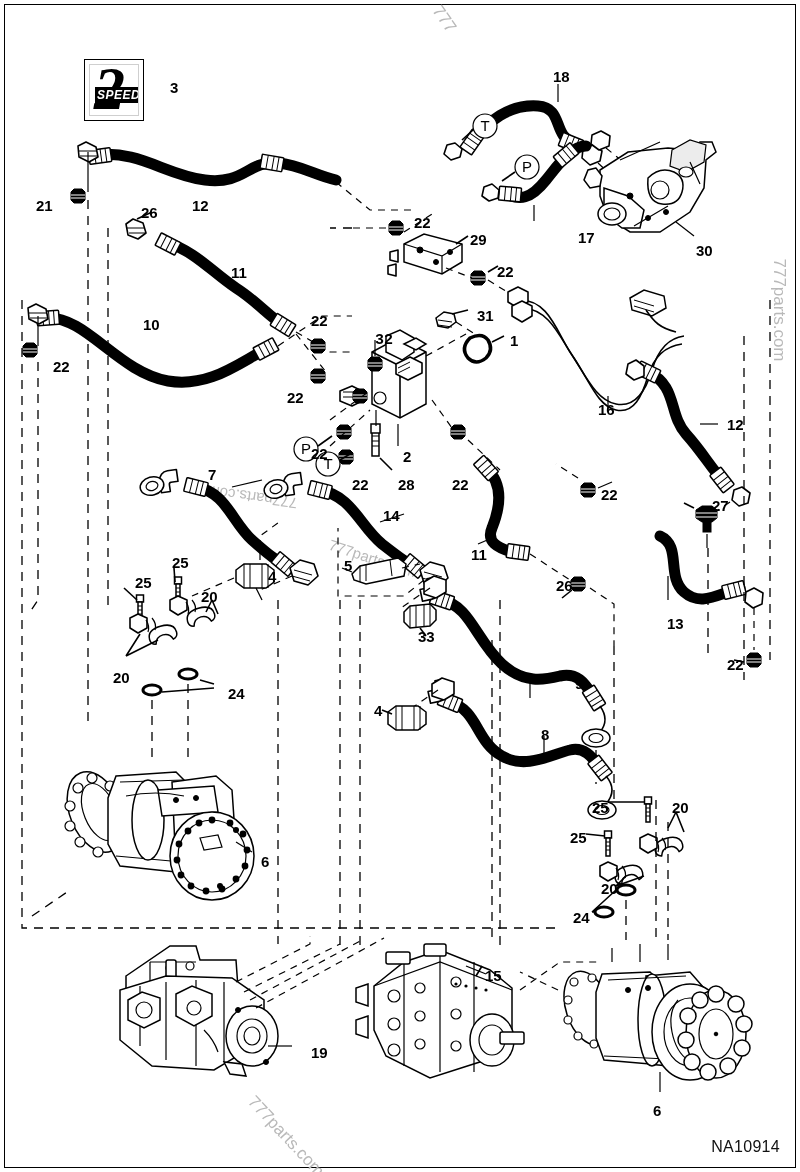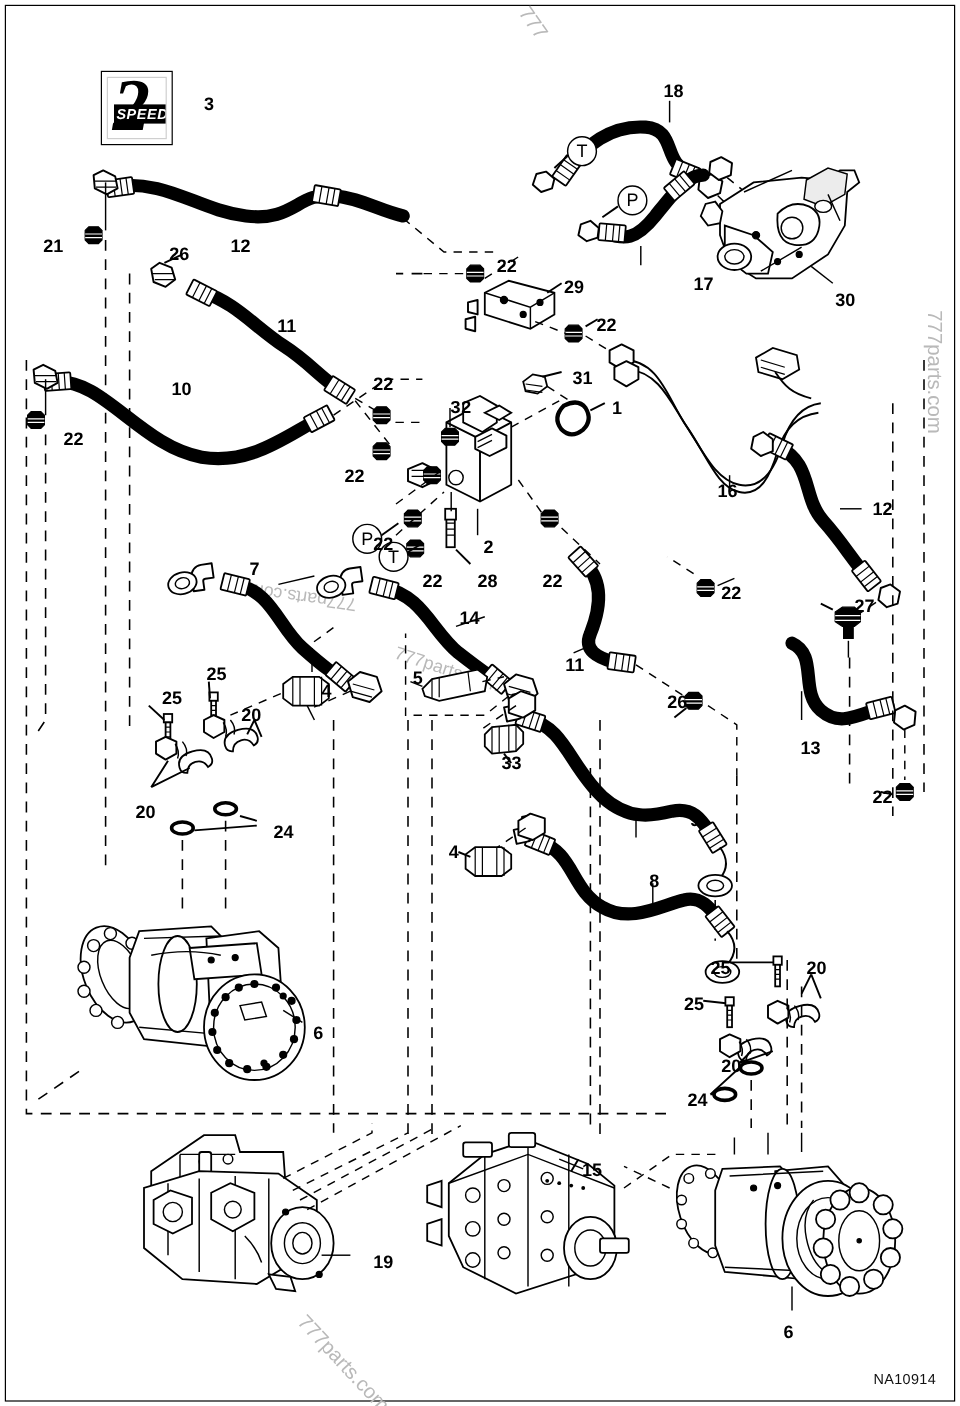--- a/index.html
+++ b/index.html
@@ -28,21 +28,21 @@
     font-size: 15px;
     color: #000;
     line-height: 1;
     white-space: nowrap;
     user-select: none;
   }
   .partno {
     position: absolute;
     right: 20px; bottom: 16px;
     font-family: "Liberation Sans", sans-serif;
-    font-size: 12px;
+    font-size: 16px;
     color: #111;
     letter-spacing: .3px;
   }
   .wm {
     position: absolute;
     font-family: "Liberation Sans", sans-serif;
     color: #b9b9b9;
     white-space: nowrap;
     user-select: none;
     pointer-events: none;

